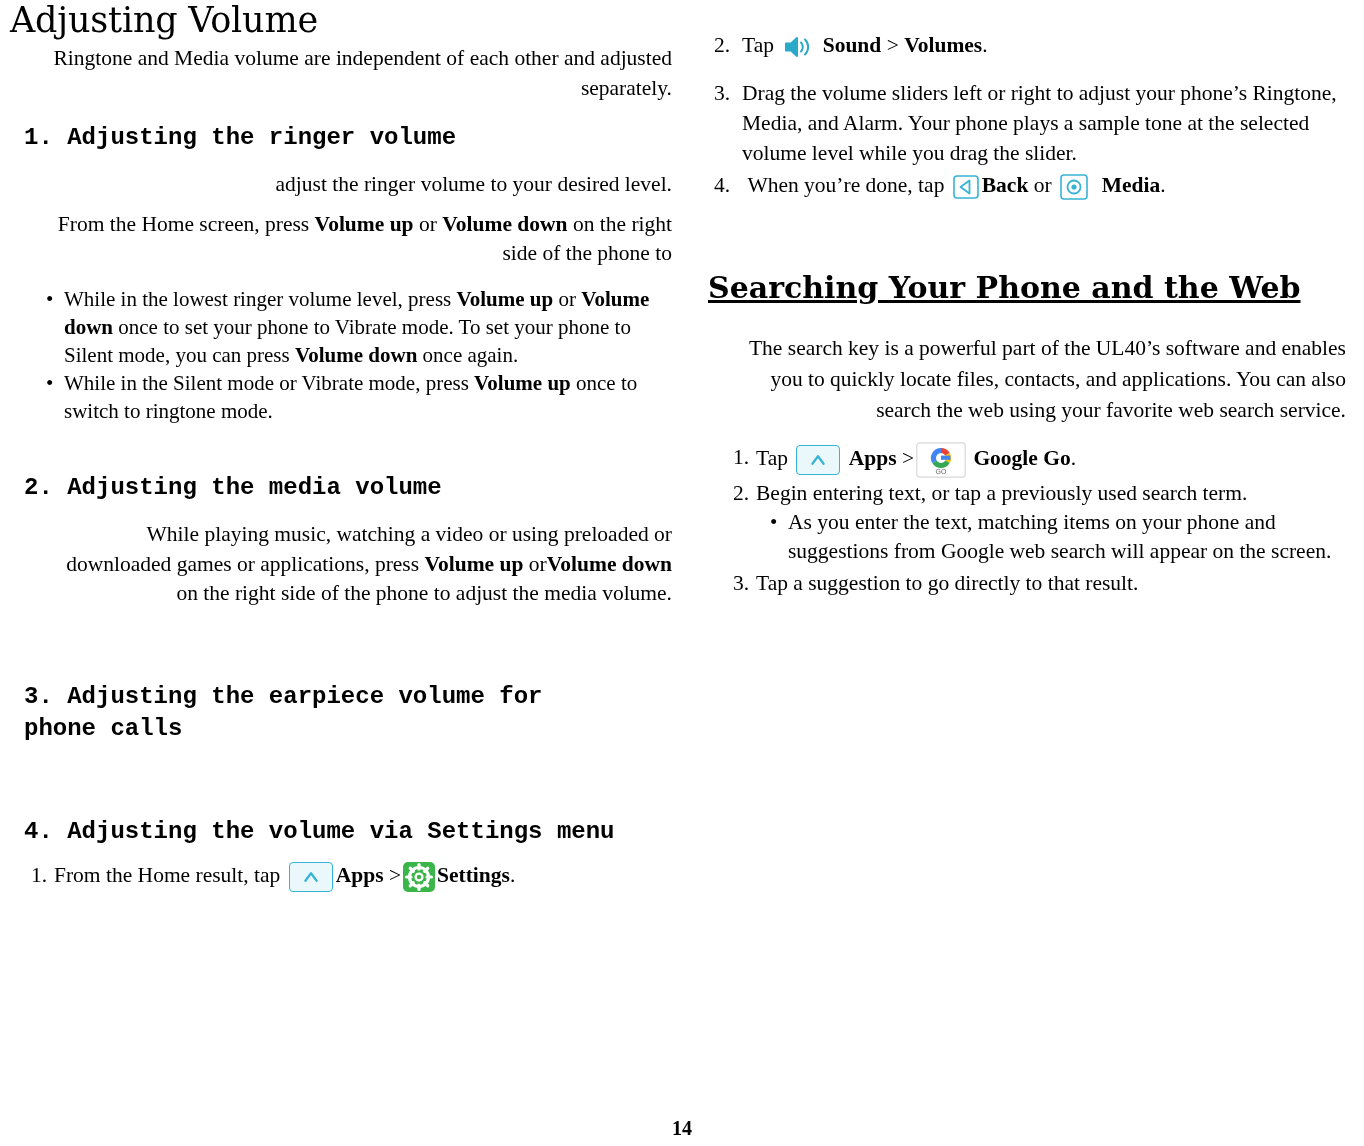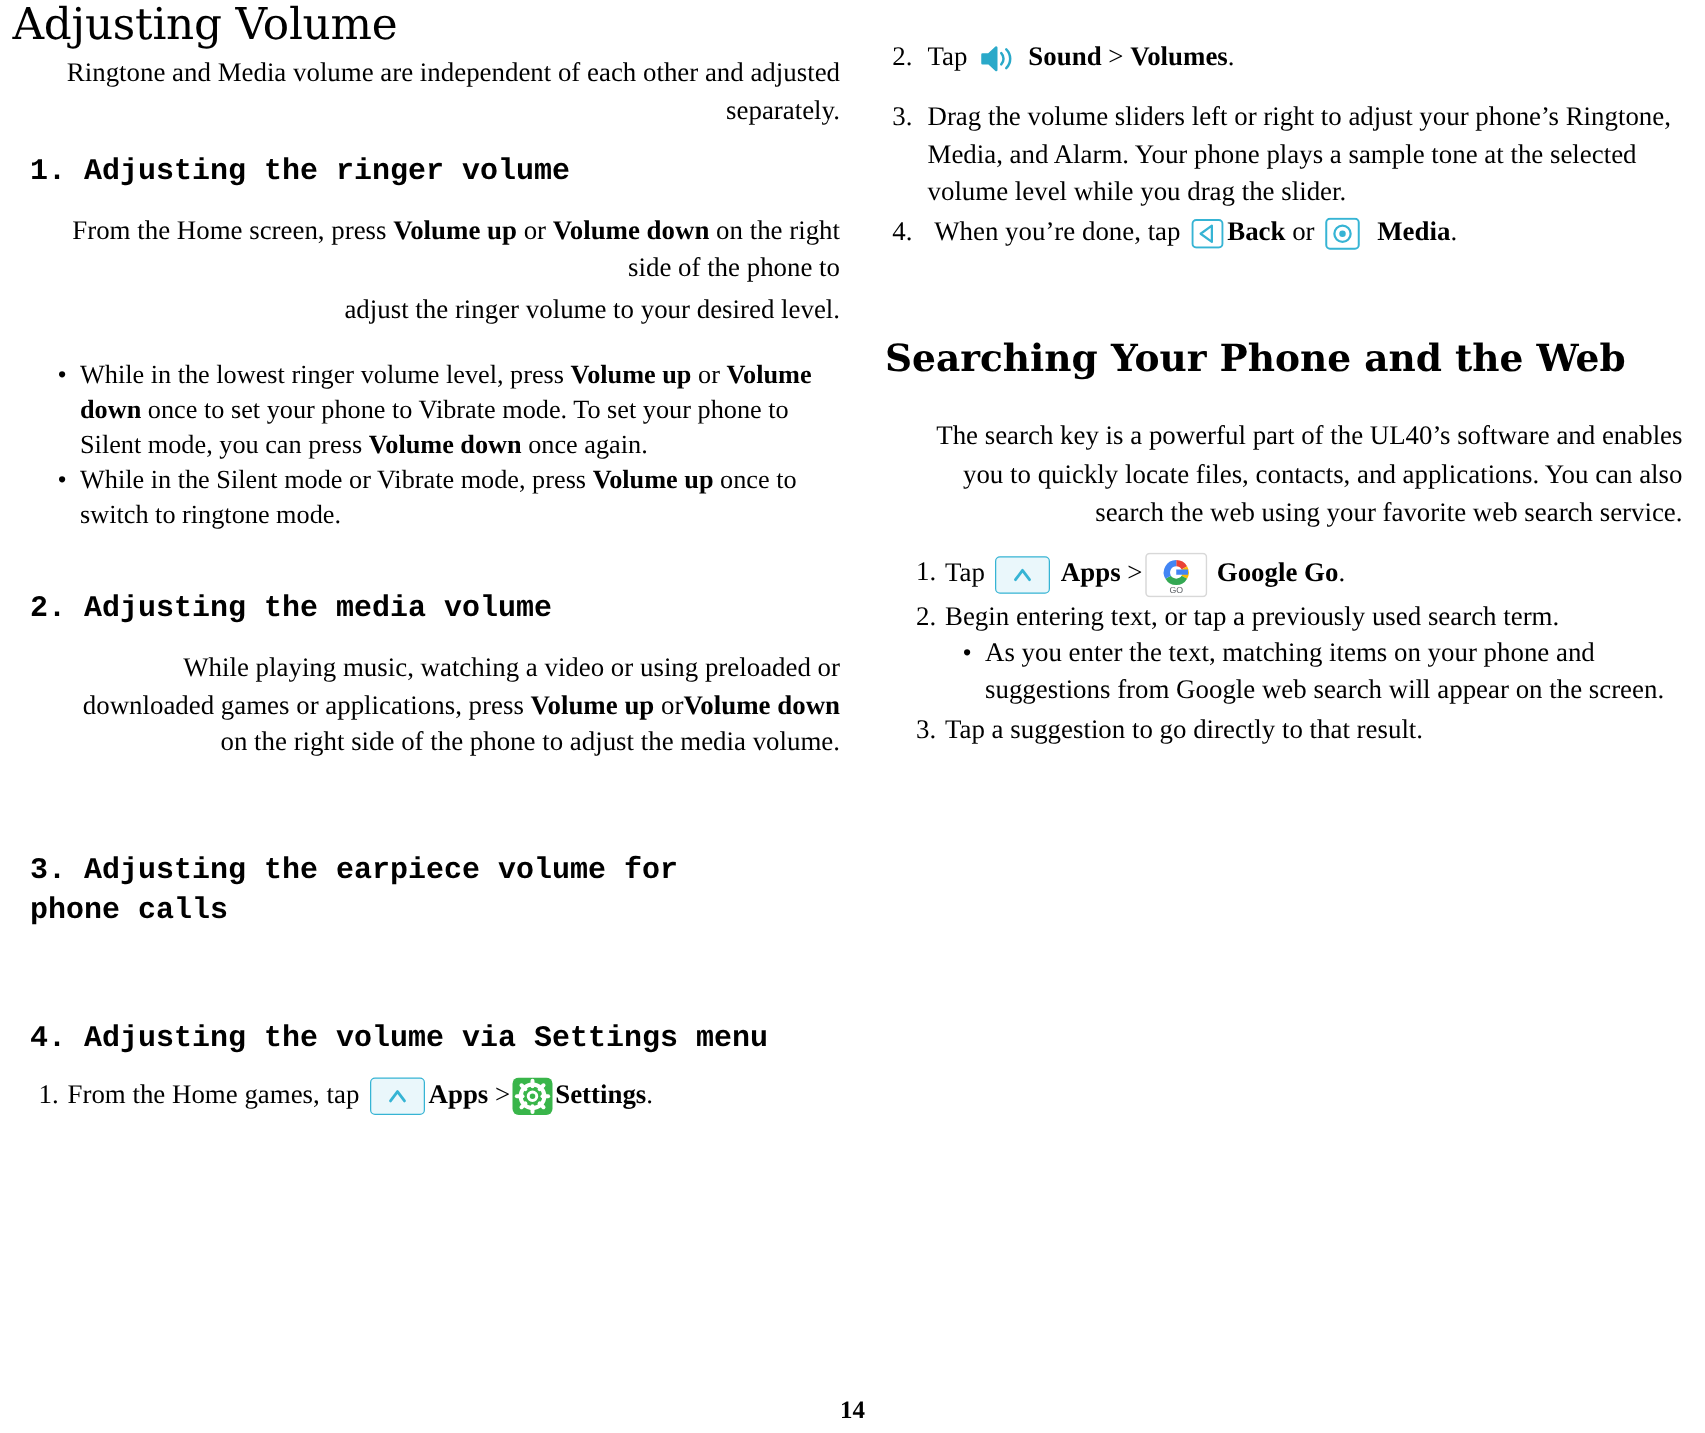--- a/index.html
+++ b/index.html
@@ -44,20 +44,21 @@
     margin: 0 0 4px 0;
     line-height: 1.15;
     letter-spacing: -0.2px;
   }
   h2.sec-head {
     font-family: "DejaVu Serif", serif;
     font-size: 30px;
     font-weight: bold;
     margin: 0 0 0 0;
     line-height: 1.3;
+    text-decoration: underline;
   }
   .para {
     font-size: 21.5px;
     line-height: 1.38;
     margin: 4px;
     text-align: right;
   }
   .indent1 { padding-left: 22px; }
   .indent2 { padding-left: 36px; }
   .num-head {
@@ -159,24 +160,24 @@
       <h1 class="doc-title">Adjusting Volume</h1>
 
       <p class="para indent1" style="margin-bottom:6px;">Ringtone and Media volume are independent of each other and adjusted separately.</p>
 
       <div class="spacer-sm"></div>
 
       <h2 class="num-head">1. Adjusting the ringer volume</h2>
 
       <div class="spacer-sm"></div>
 
+      <p class="para" style="padding-left:42px; margin-bottom:10px;">adjust the ringer volume to your desired level.</p>
       <p class="para indent2" style="margin-bottom:4px;">
         <span>From the Home screen, press </span><span class="bold">Volume up</span><span> or </span><span class="bold">Volume down</span><span> on the right side of the phone to</span>
       </p>
-      <p class="para" style="padding-left:42px; margin-bottom:10px;">adjust the ringer volume to your desired level.</p>
 
       <div class="spacer-sm"></div>
 
       <div class="bullet-row indent2">
         <span class="bullet-mark">•</span>
         <span class="bullet-text">
           <span>While in the lowest ringer volume level, press </span><span class="bold">Volume up</span><span> or </span><span class="bold">Volume down</span><span> once to set your phone to Vibrate mode. To set your phone to Silent mode, you can press </span><span class="bold">Volume down</span><span> once again.</span>
         </span>
       </div>
 
@@ -208,21 +209,21 @@
       <div class="spacer-xl"></div>
       <div class="spacer-sm"></div>
 
       <h2 class="num-head">4. Adjusting the volume via Settings menu</h2>
 
       <div class="spacer-sm"></div>
 
       <div class="num-row" style="padding-left:18px;">
         <span class="num-mark narrow">1.</span>
         <span class="num-text">
-          <span>From the Home games, tap </span><span class="icon icon-apps"><svg viewBox="0 0 44 30">
+          <span>From the Home result, tap </span><span class="icon icon-apps"><svg viewBox="0 0 44 30">
                 <polyline points="16,19 22,11 28,19" fill="none" stroke="#36b4d4" stroke-width="2.4" stroke-linecap="round" stroke-linejoin="round"></polyline>
               </svg></span><span class="bold">Apps</span><span> &gt;</span><span class="icon icon-settings"><svg viewBox="0 0 34 30">
                 <rect x="1" y="0" width="32" height="30" rx="5" fill="#39b54a"></rect>
                 <g transform="translate(17,15)">
                   <circle r="9.5" fill="none" stroke="#ffffff" stroke-width="3.2"></circle>
                   <circle r="3.4" fill="#39b54a" stroke="#ffffff" stroke-width="2.4"></circle>
                   <g stroke="#ffffff" stroke-width="3.2" stroke-linecap="round">
                     <line x1="0" y1="-12.5" x2="0" y2="-8"></line>
                     <line x1="0" y1="8" x2="0" y2="12.5"></line>
                     <line x1="-12.5" y1="0" x2="-8" y2="0"></line>

